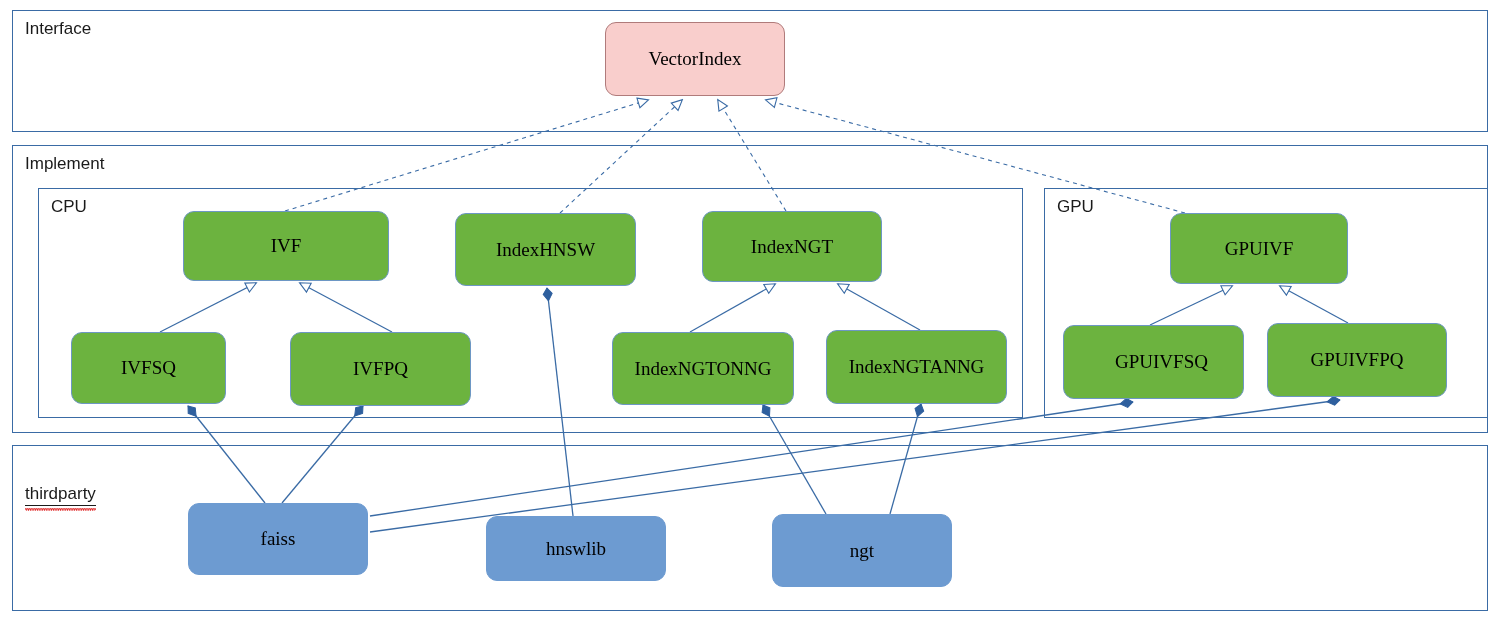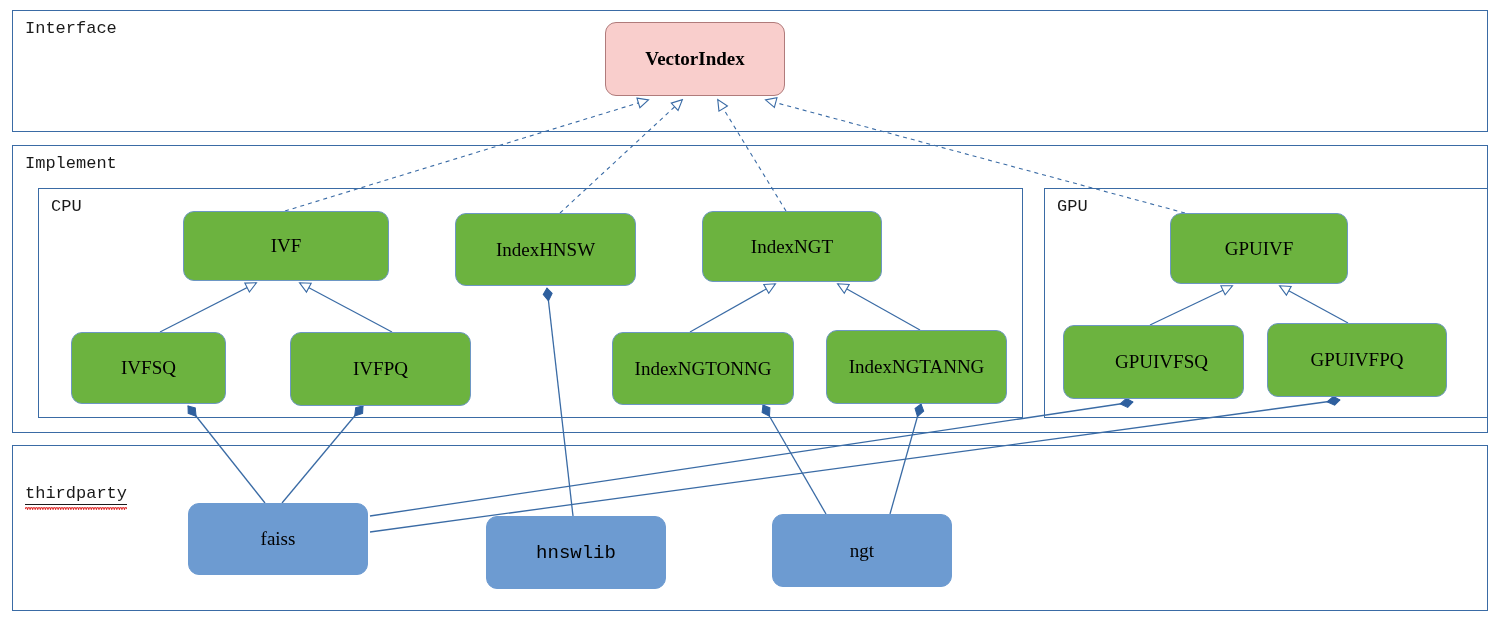--- a/index.html
+++ b/index.html
@@ -28,21 +28,21 @@
 
   .group-box {
     position: absolute;
     border: 1.6px solid #3a6ba5;
     background: transparent;
     box-sizing: border-box;
     z-index: 2;
   }
   .group-label {
     position: absolute;
-    font-family: Liberation Mono, monospace;
+    font-family: Liberation Sans, sans-serif;
     font-size: 17px;
     color: #1a1a1a;
     white-space: nowrap;
     z-index: 3;
   }
   .group-label.misspelled {
     border-bottom: 1.4px solid #1a1a1a;
     padding-bottom: 1px;
     margin-top: 30px;
   }
@@ -63,21 +63,21 @@
     display: flex;
     align-items: center;
     justify-content: center;
     font-family: "Liberation Serif", serif;
     font-size: 19px;
     color: #000000;
     text-align: center;
     z-index: 4;
     user-select: none;
   }
-  .node.iface  { background: #f9cecc; border-color: #b07b7b; font-weight: bold; }
+  .node.iface  { background: #f9cecc; border-color: #b07b7b; }
   .node.impl   { background: #6cb33f; border-color: #6d97c4; }
   .node.third  { background: #6d9bd1; border-color: #6d9bd1; }
 </style>
 </head>
 <body>
 
 <div id="canvas">
 
   <svg class="layer edges" viewBox="0 0 1503 628" xmlns="http://www.w3.org/2000/svg">
     <defs>
@@ -151,21 +151,21 @@
       </div>
       <div class="node impl" style="left: 1063px; top: 325px; width: 181px; height: 74px; padding-left: 16px;">
         <span>GPUIVFSQ</span>
       </div>
       <div class="node impl" style="left: 1267px; top: 323px; width: 180px; height: 74px;">
         <span>GPUIVFPQ</span>
       </div>
       <div class="node third" style="left: 188px; top: 503px; width: 180px; height: 72px;">
         <span>faiss</span>
       </div>
-      <div class="node third" style="left: 486px; top: 516px; width: 180px; height: 73px; font-family: Liberation Mono, monospace;">
+      <div class="node third" style="left: 486px; top: 516px; width: 180px; height: 65px;">
         <span>hnswlib</span>
       </div>
       <div class="node third" style="left: 772px; top: 514px; width: 180px; height: 73px;">
         <span>ngt</span>
       </div>
     </div>
 
 </div>
 
 </body></html>

